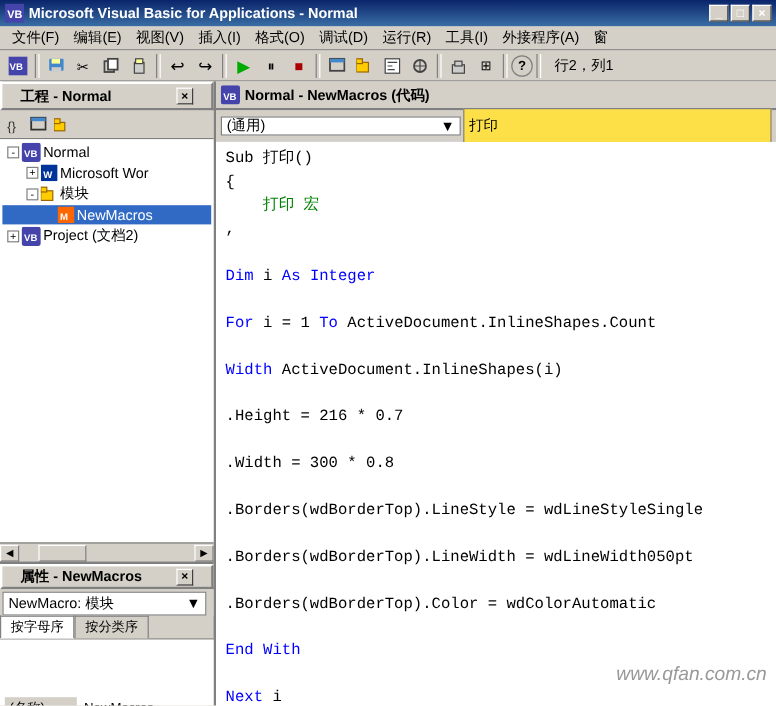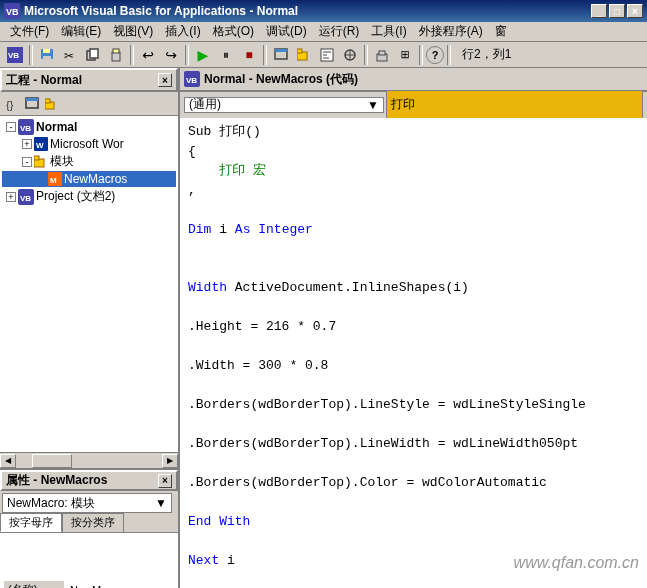--- a/index.html
+++ b/index.html
@@ -104,21 +104,21 @@
     }
 
     
     .panel-header {
       background: #d4d0c8;
       border: 2px solid;
       border-color: white #808080 #808080 white;
       height: 24px;
       display: flex;
       align-items: center;
-      padding: 0 4px;
+      padding: 0 15px;
       font-size: 12px;
       font-weight: bold;
     }
     .panel-close-btn {
       width: 14px;
       height: 14px;
       background: #d4d0c8;
       border: 1px solid;
       border-color: white #404040 #404040 white;
       cursor: pointer;
@@ -286,21 +286,21 @@
       cursor: pointer;
       margin-left: 4px;
     }
     .code-dropdown-arrow {
       margin-left: auto;
     }
     .code-proc-label {
       height: 30px;
       flex: 1;
       border: 1px solid #808080;
-      background: #eab308;
+      background: #fde047;
       font-size: 12px;
       padding: 0 4px;
       display: flex;
       align-items: center;
       margin-left: 2px;
       margin-right: 4px;
     }
 
     .code-editor {
       flex: 1;
@@ -483,21 +483,21 @@
         </div>
 
         <div class="project-tree">
 
           <div class="tree-item tree-indent-1">
             <span class="expand-icon">-</span>
             <svg width="16" height="16" viewBox="0 0 16 16" style="margin-right:2px;">
                 <rect width="16" height="16" fill="#4444aa" rx="2"></rect>
                 <text x="2" y="12" fill="white" font-size="8" font-weight="bold">VB</text>
               </svg>
-            <span style="font-weight:bold;">Normal</span>
+            <span style="font-weight:normal;">Normal</span>
           </div>
 
           <div class="tree-item tree-indent-2" style="padding-left:20px;">
             <span class="expand-icon">+</span>
             <svg width="14" height="14" viewBox="0 0 14 14" style="margin-right:2px;">
                 <rect width="14" height="14" fill="#003399" rx="1"></rect>
                 <text x="2" y="11" fill="white" font-size="8" font-weight="bold">W</text>
               </svg>
             <span>Microsoft Wor</span>
           </div>
@@ -605,20 +605,26 @@
         <div class="code-line">
           <span class="code-text code-blue">Dim </span>
             <span class="code-text code-black">i </span>
             <span class="code-text code-blue">As </span>
             <span class="code-text code-blue">Integer</span>
         </div>
         <div class="code-line">
           <span class="code-text">&nbsp;</span>
         </div>
         <div class="code-line">
+          <span class="code-text code-blue">For </span>
+            <span class="code-text code-black">i = 1 </span>
+            <span class="code-text code-blue">To </span>
+            <span class="code-text code-black">ActiveDocument.InlineShapes.Count</span>
+        </div>
+        <div class="code-line">
           <span class="code-text">&nbsp;</span>
         </div>
         <div class="code-line">
           <span class="code-text code-blue">Width </span>
             <span class="code-text code-black">ActiveDocument.InlineShapes(i)</span>
         </div>
         <div class="code-line">
           <span class="code-text">&nbsp;</span>
         </div>
         <div class="code-line">

